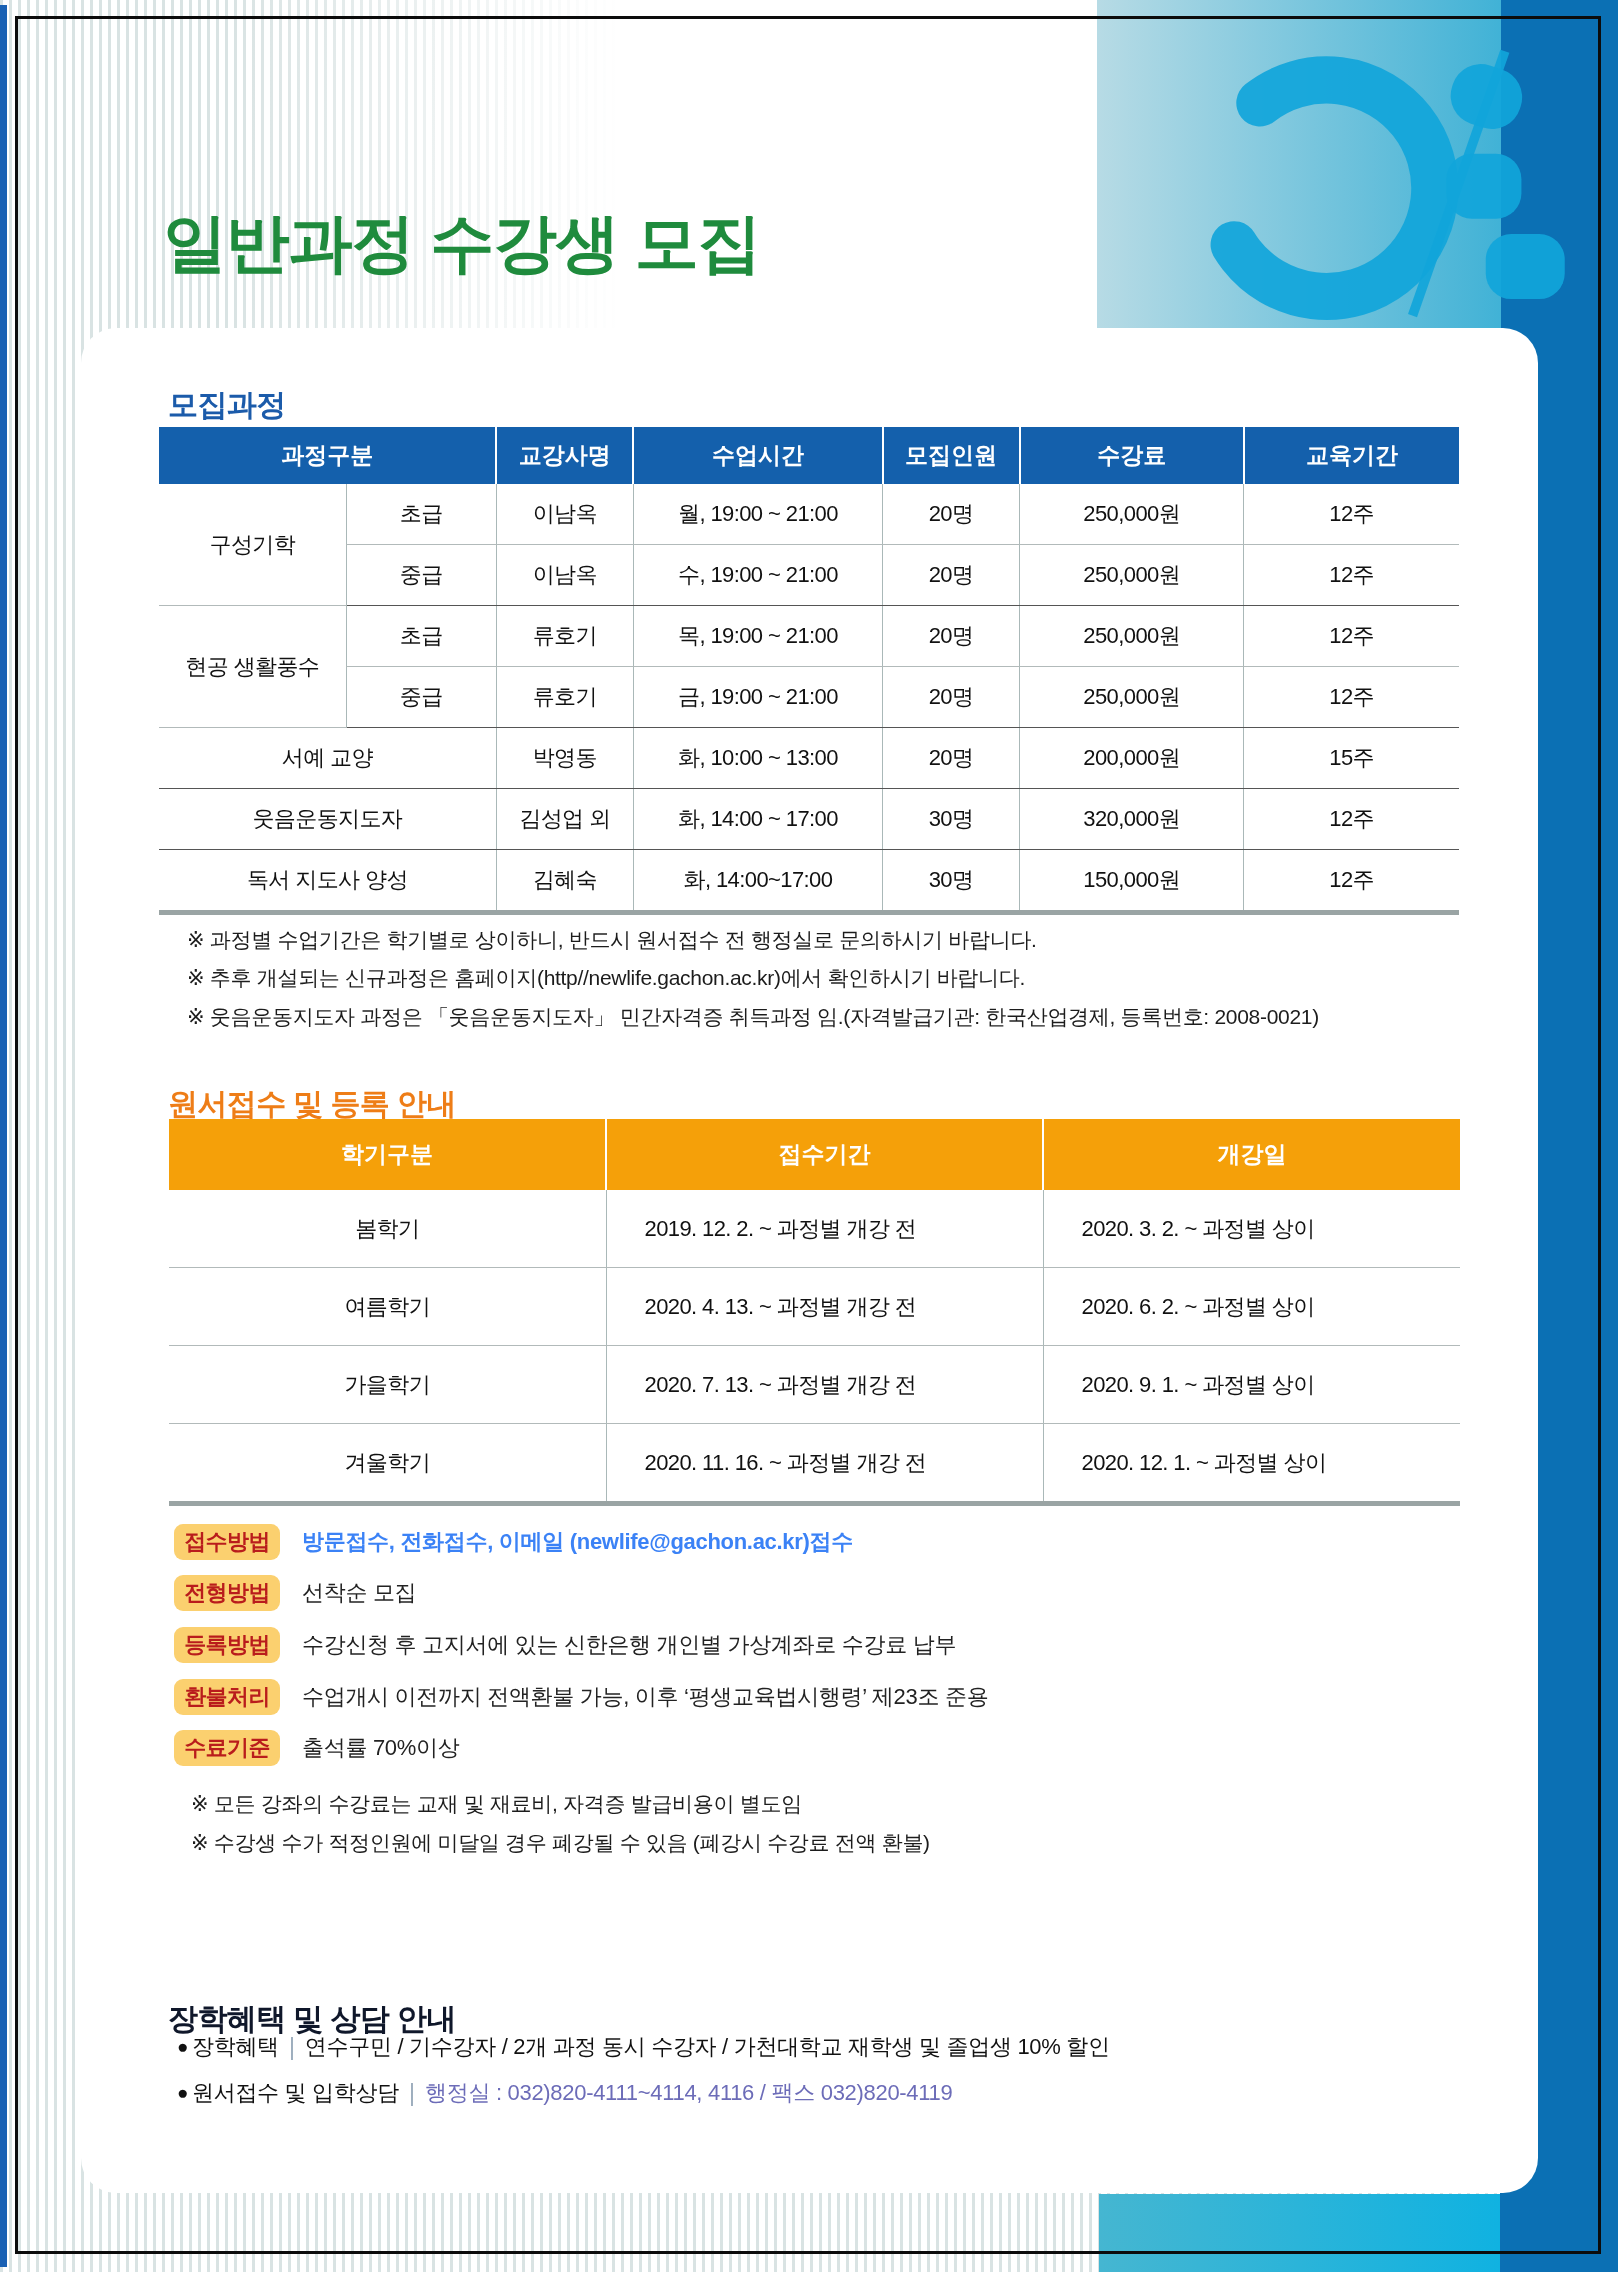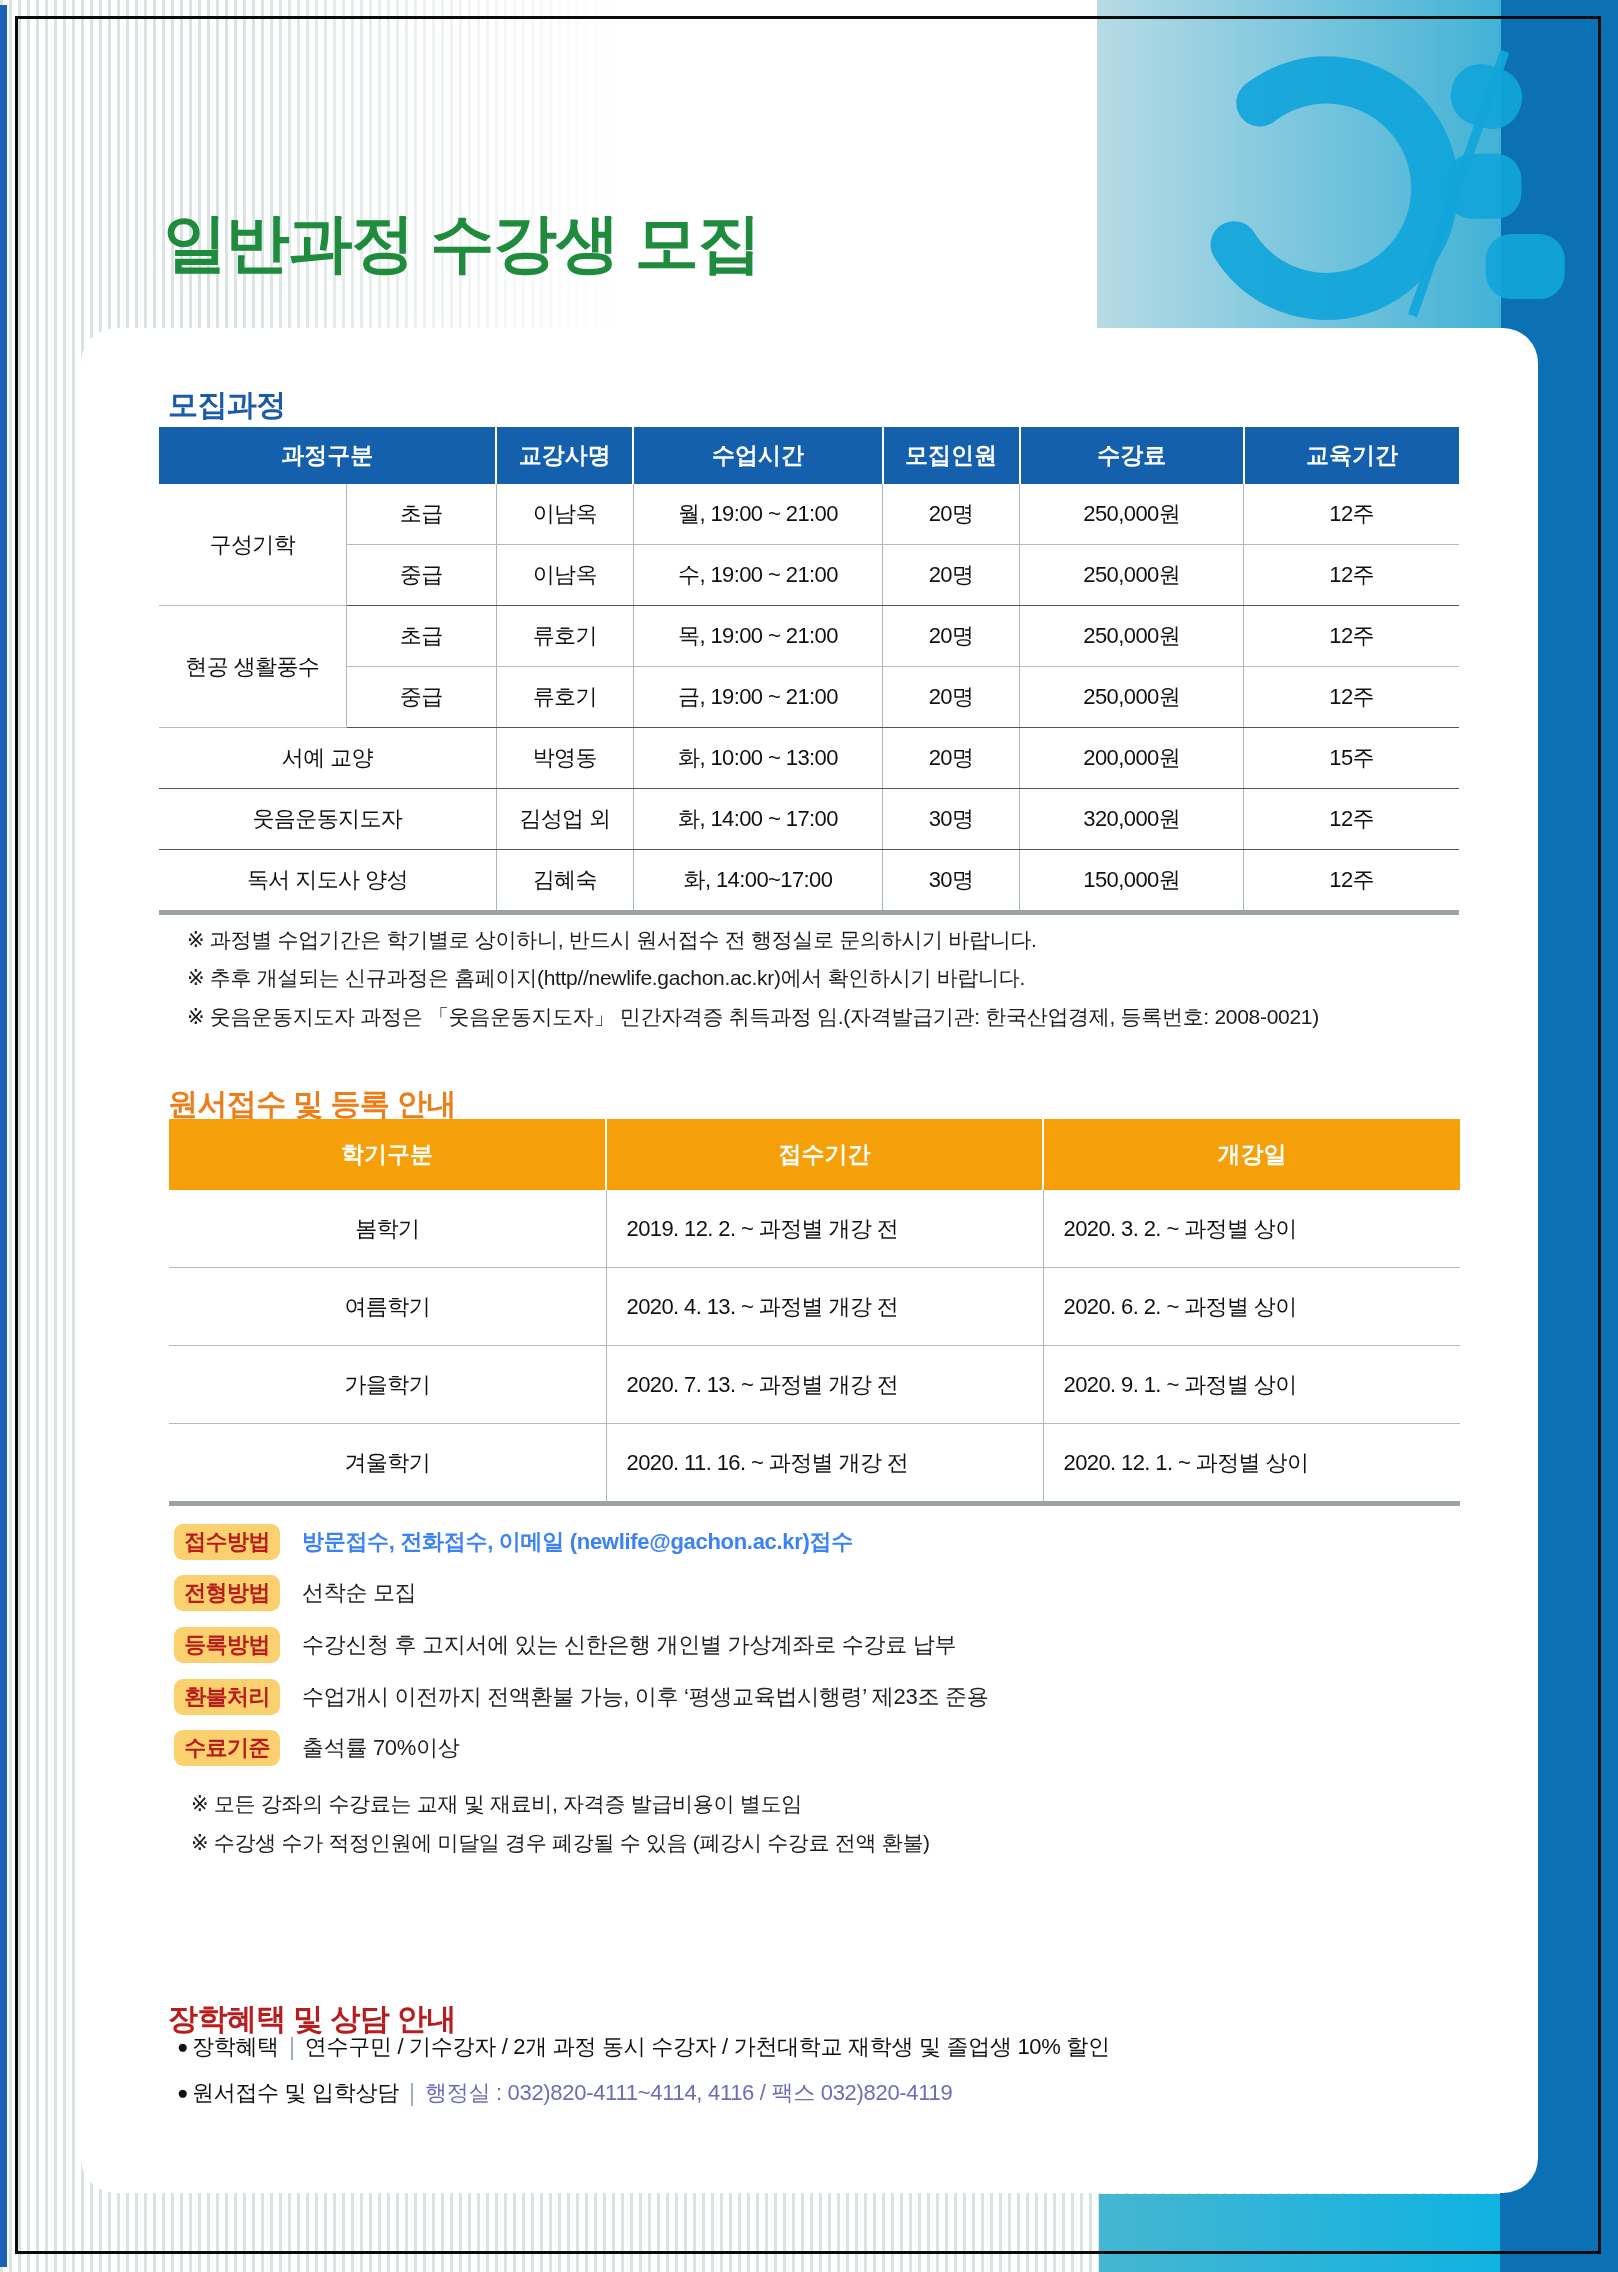--- a/index.html
+++ b/index.html
@@ -23,41 +23,41 @@
            border:3.2px solid #0c0c0c;}
   .card{left:81px;top:328px;width:1457px;height:1865px;background:#fff;border-radius:35px;}
 
   .main-title{left:163px;top:157px;font-size:64px;font-weight:800;color:#1f8b3d;
               letter-spacing:-1.3px;white-space:nowrap;text-align:right;}
 
   
   .sec{position:absolute;font-weight:800;font-size:30px;letter-spacing:-0.6px;white-space:nowrap;}
   .sec1{left:87px;top:32px;color:#1b5baa;}
   .sec2{left:87px;top:731px;color:#ee7d17;}
-  .sec3{left:87px;top:1646px;color:#b91c1c;text-align:center;}
+  .sec3{left:87px;top:1646px;color:#0f172a;text-align:center;}
 
   
   .tbl{position:absolute;border-collapse:collapse;table-layout:fixed;}
   .tbl th{color:#fff;font-size:23px;font-weight:600;border-left:2.6px solid #fff;padding:0;}
   .tbl th:first-child{border-left:none;}
   .tbl td{font-size:22px;color:#111;text-align:center;border-left:1.3px solid #aab8b8;
           padding:0;letter-spacing:-0.6px;}
   .tbl td.first{border-left:none;}
   .tbl tr.thin  td{border-bottom:1.3px solid #b2bаba;}
   .tbl tr.thin  td{border-bottom:1.3px solid #b2baba;}
   .tbl tr.thick td{border-bottom:1.9px solid #555;}
   .tbl tr.end   td{border-bottom:5.7px solid #9aa4a4;}
   .tbl td.cat{border-bottom:1.9px solid #555;}
   .tbl-courses{left:78px;top:99px;width:1300px;}
   .tbl-courses th{background:#1460ac;height:57px;}
   .tbl-courses td{height:60px;}
   .tbl-sem{left:88px;top:791px;width:1291px;}
   .tbl-sem th{background:#f5a009;height:71px;}
   .tbl-sem td{height:77px;}
-  .tbl-sem td.date{text-align:left;padding-left:20px;}
+  .tbl-sem td.date{text-align:left;padding-left:38px;}
 
   
   .note{position:absolute;font-size:21px;color:#1c1c1c;white-space:nowrap;letter-spacing:-0.3px;}
   .n1a{left:106px;top:598px;} .n1b{left:106px;top:636px;} .n1c{left:106px;top:675px;}
   .n2a{left:110px;top:1462px;} .n2b{left:110px;top:1501px;}
 
   
   .badge{position:absolute;left:93px;width:106px;height:36px;background:#fbd06f;
          border-radius:9px;color:#b91c1c;font-size:22px;font-weight:700;
          display:flex;align-items:center;justify-content:center;letter-spacing:-0.6px;}

